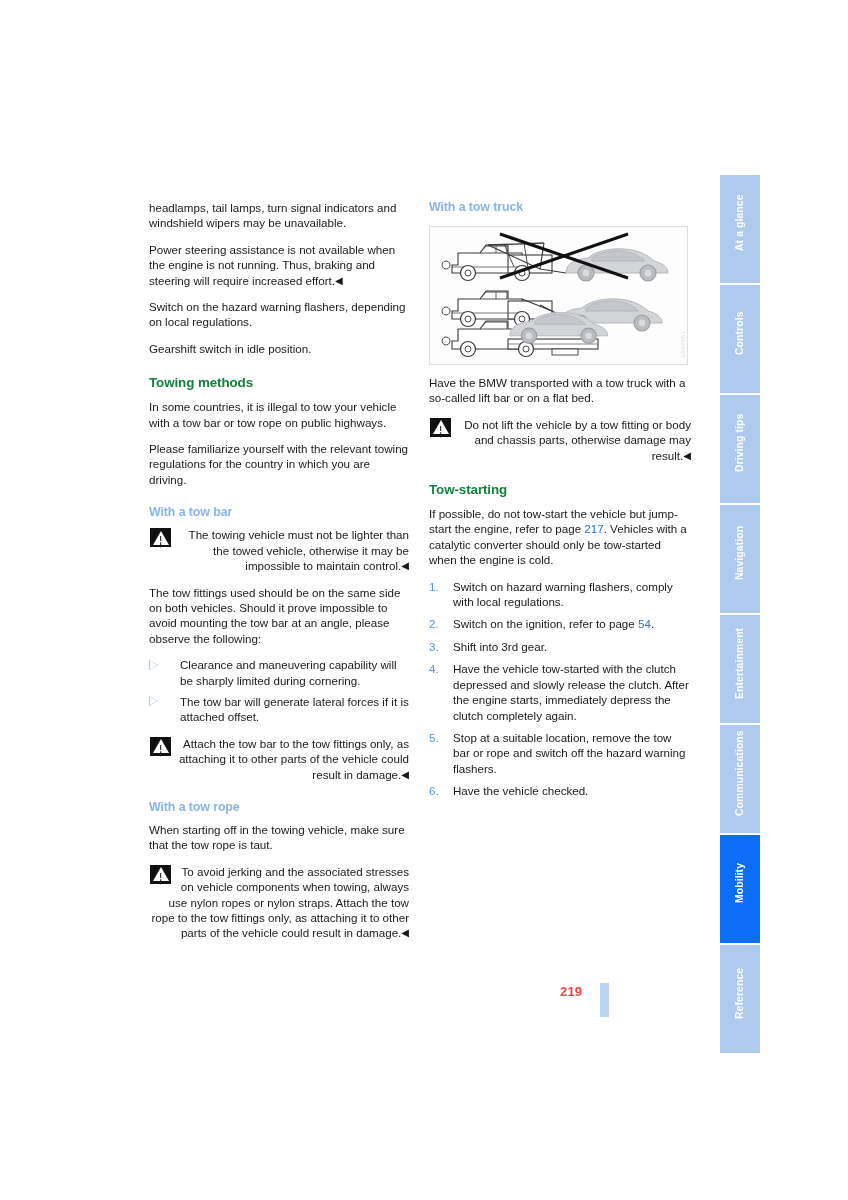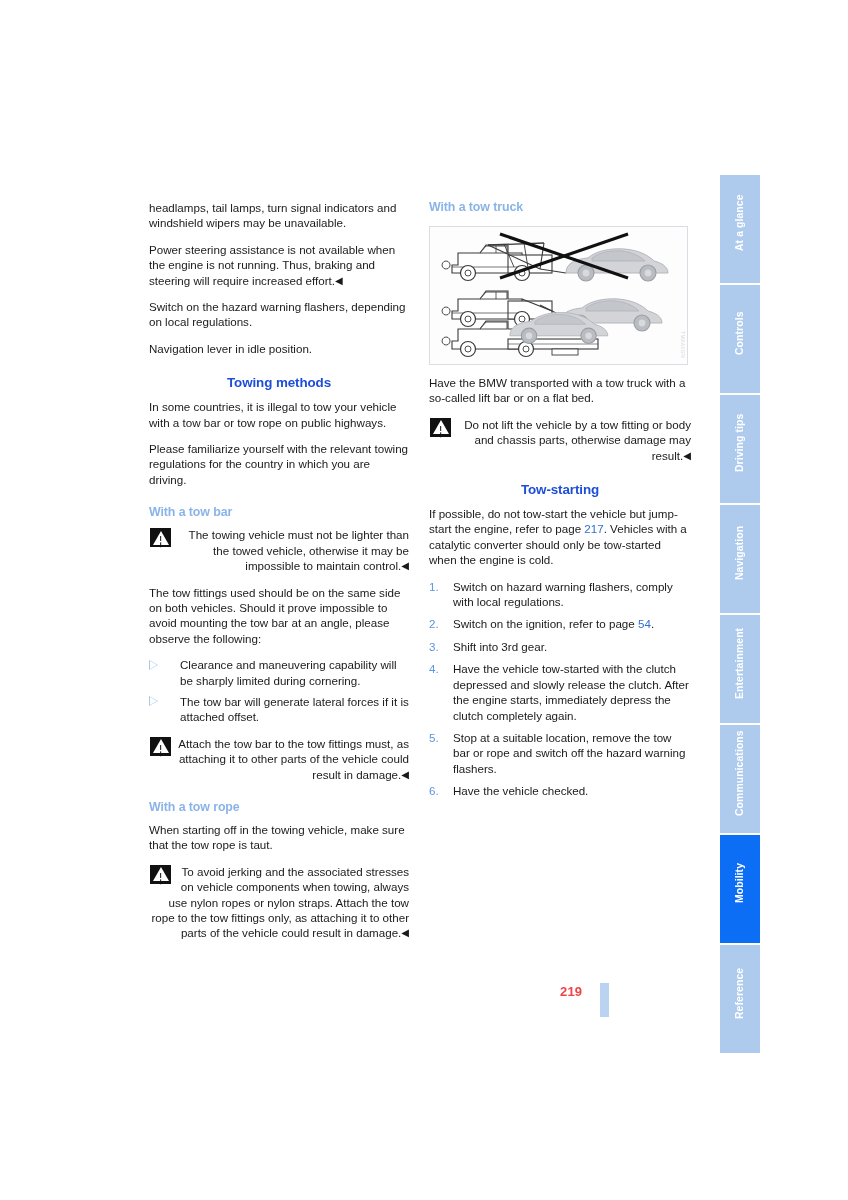--- a/index.html
+++ b/index.html
@@ -32,25 +32,24 @@
   }
   .col-left  { left: 149px; }
   .col-right { left: 429px; width: 262px; }
 
   p { margin: 0 0 11px 0; }
 
   
   h2.sec-head {
     font-size: 13.4px;
     font-weight: bold;
-    color: #1d4ed8;
+    color: #15803d;
     margin: 19px 0 8px 0;
     line-height: 16px;
     letter-spacing: -0.1px;
-    text-align: center;
   }
   h3.sub-head {
     font-size: 12.4px;
     font-weight: bold;
     color: #8ab4e8;
     margin: 18px 0 7px 0;
     line-height: 15px;
     letter-spacing: -0.1px;
   }
 
@@ -238,21 +237,21 @@
 <div class="page">
 
   <div class="col col-left">
 
     <p>headlamps, tail lamps, turn signal indicators and windshield wipers may be unavailable.</p>
 
     <p><span>Power steering assistance is not available when the engine is not running. Thus, braking and steering will require increased effort.</span><span class="eom">◀</span></p>
 
     <p>Switch on the hazard warning flashers, depending on local regulations.</p>
 
-    <p>Navigation lever in idle position.</p>
+    <p>Gearshift switch in idle position.</p>
 
     <h2 class="sec-head">Towing methods</h2>
 
     <p>In some countries, it is illegal to tow your vehicle with a tow bar or tow rope on public highways.</p>
     <p>Please familiarize yourself with the relevant towing regulations for the country in which you are driving.</p>
 
     <h3 class="sub-head">With a tow bar</h3>
 
     <div class="warn">
       <div class="tri"></div>
@@ -269,21 +268,21 @@
       </li>
       <li>
         <span class="bullet-ring"></span>
         <span class="bullet"></span>
         <span>The tow bar will generate lateral forces if it is attached offset.</span>
       </li>
     </ul>
 
     <div class="warn">
       <div class="tri"></div>
-      <div class="wtext"><span>Attach the tow bar to the tow fittings must, as attaching it to other parts of the vehicle could result in damage.</span><span class="eom">◀</span></div>
+      <div class="wtext"><span>Attach the tow bar to the tow fittings only, as attaching it to other parts of the vehicle could result in damage.</span><span class="eom">◀</span></div>
     </div>
 
     <h3 class="sub-head">With a tow rope</h3>
 
     <p>When starting off in the towing vehicle, make sure that the tow rope is taut.</p>
 
     <div class="warn">
       <div class="tri"></div>
       <div class="wtext"><span>To avoid jerking and the associated stresses on vehicle components when towing, always use nylon ropes or nylon straps. Attach the tow rope to the tow fittings only, as attaching it to other parts of the vehicle could result in damage.</span><span class="eom">◀</span></div>
     </div>

